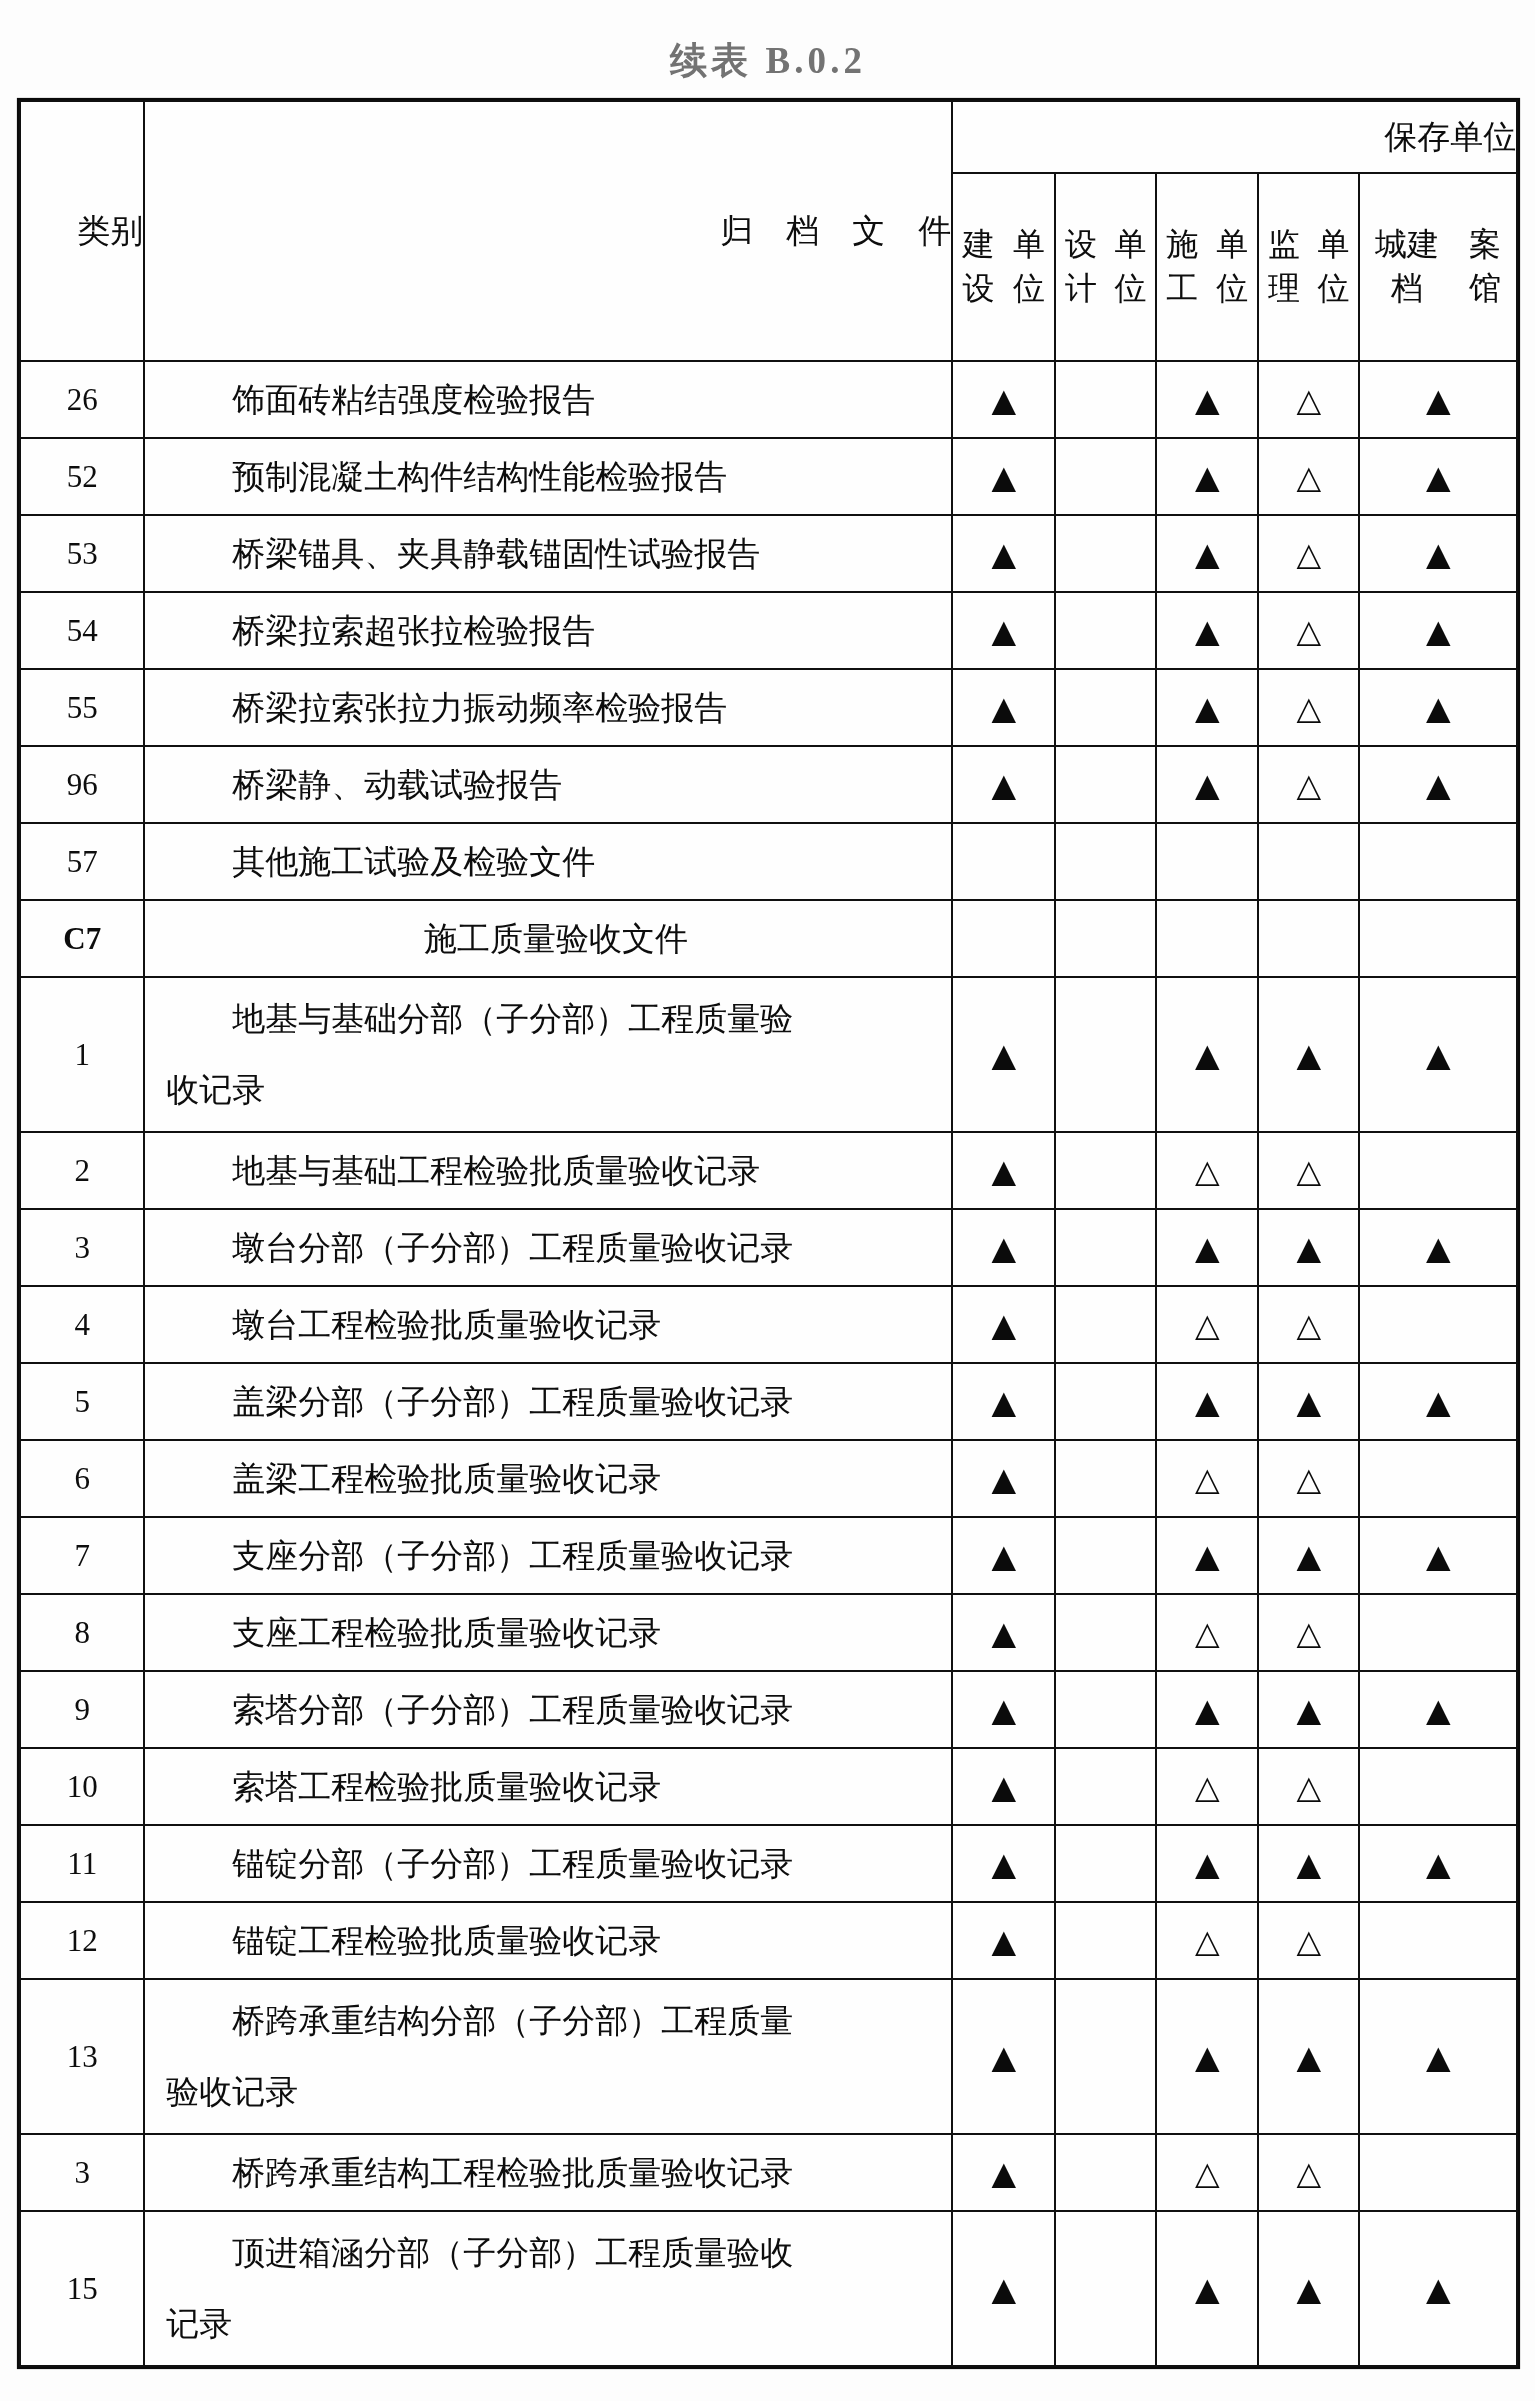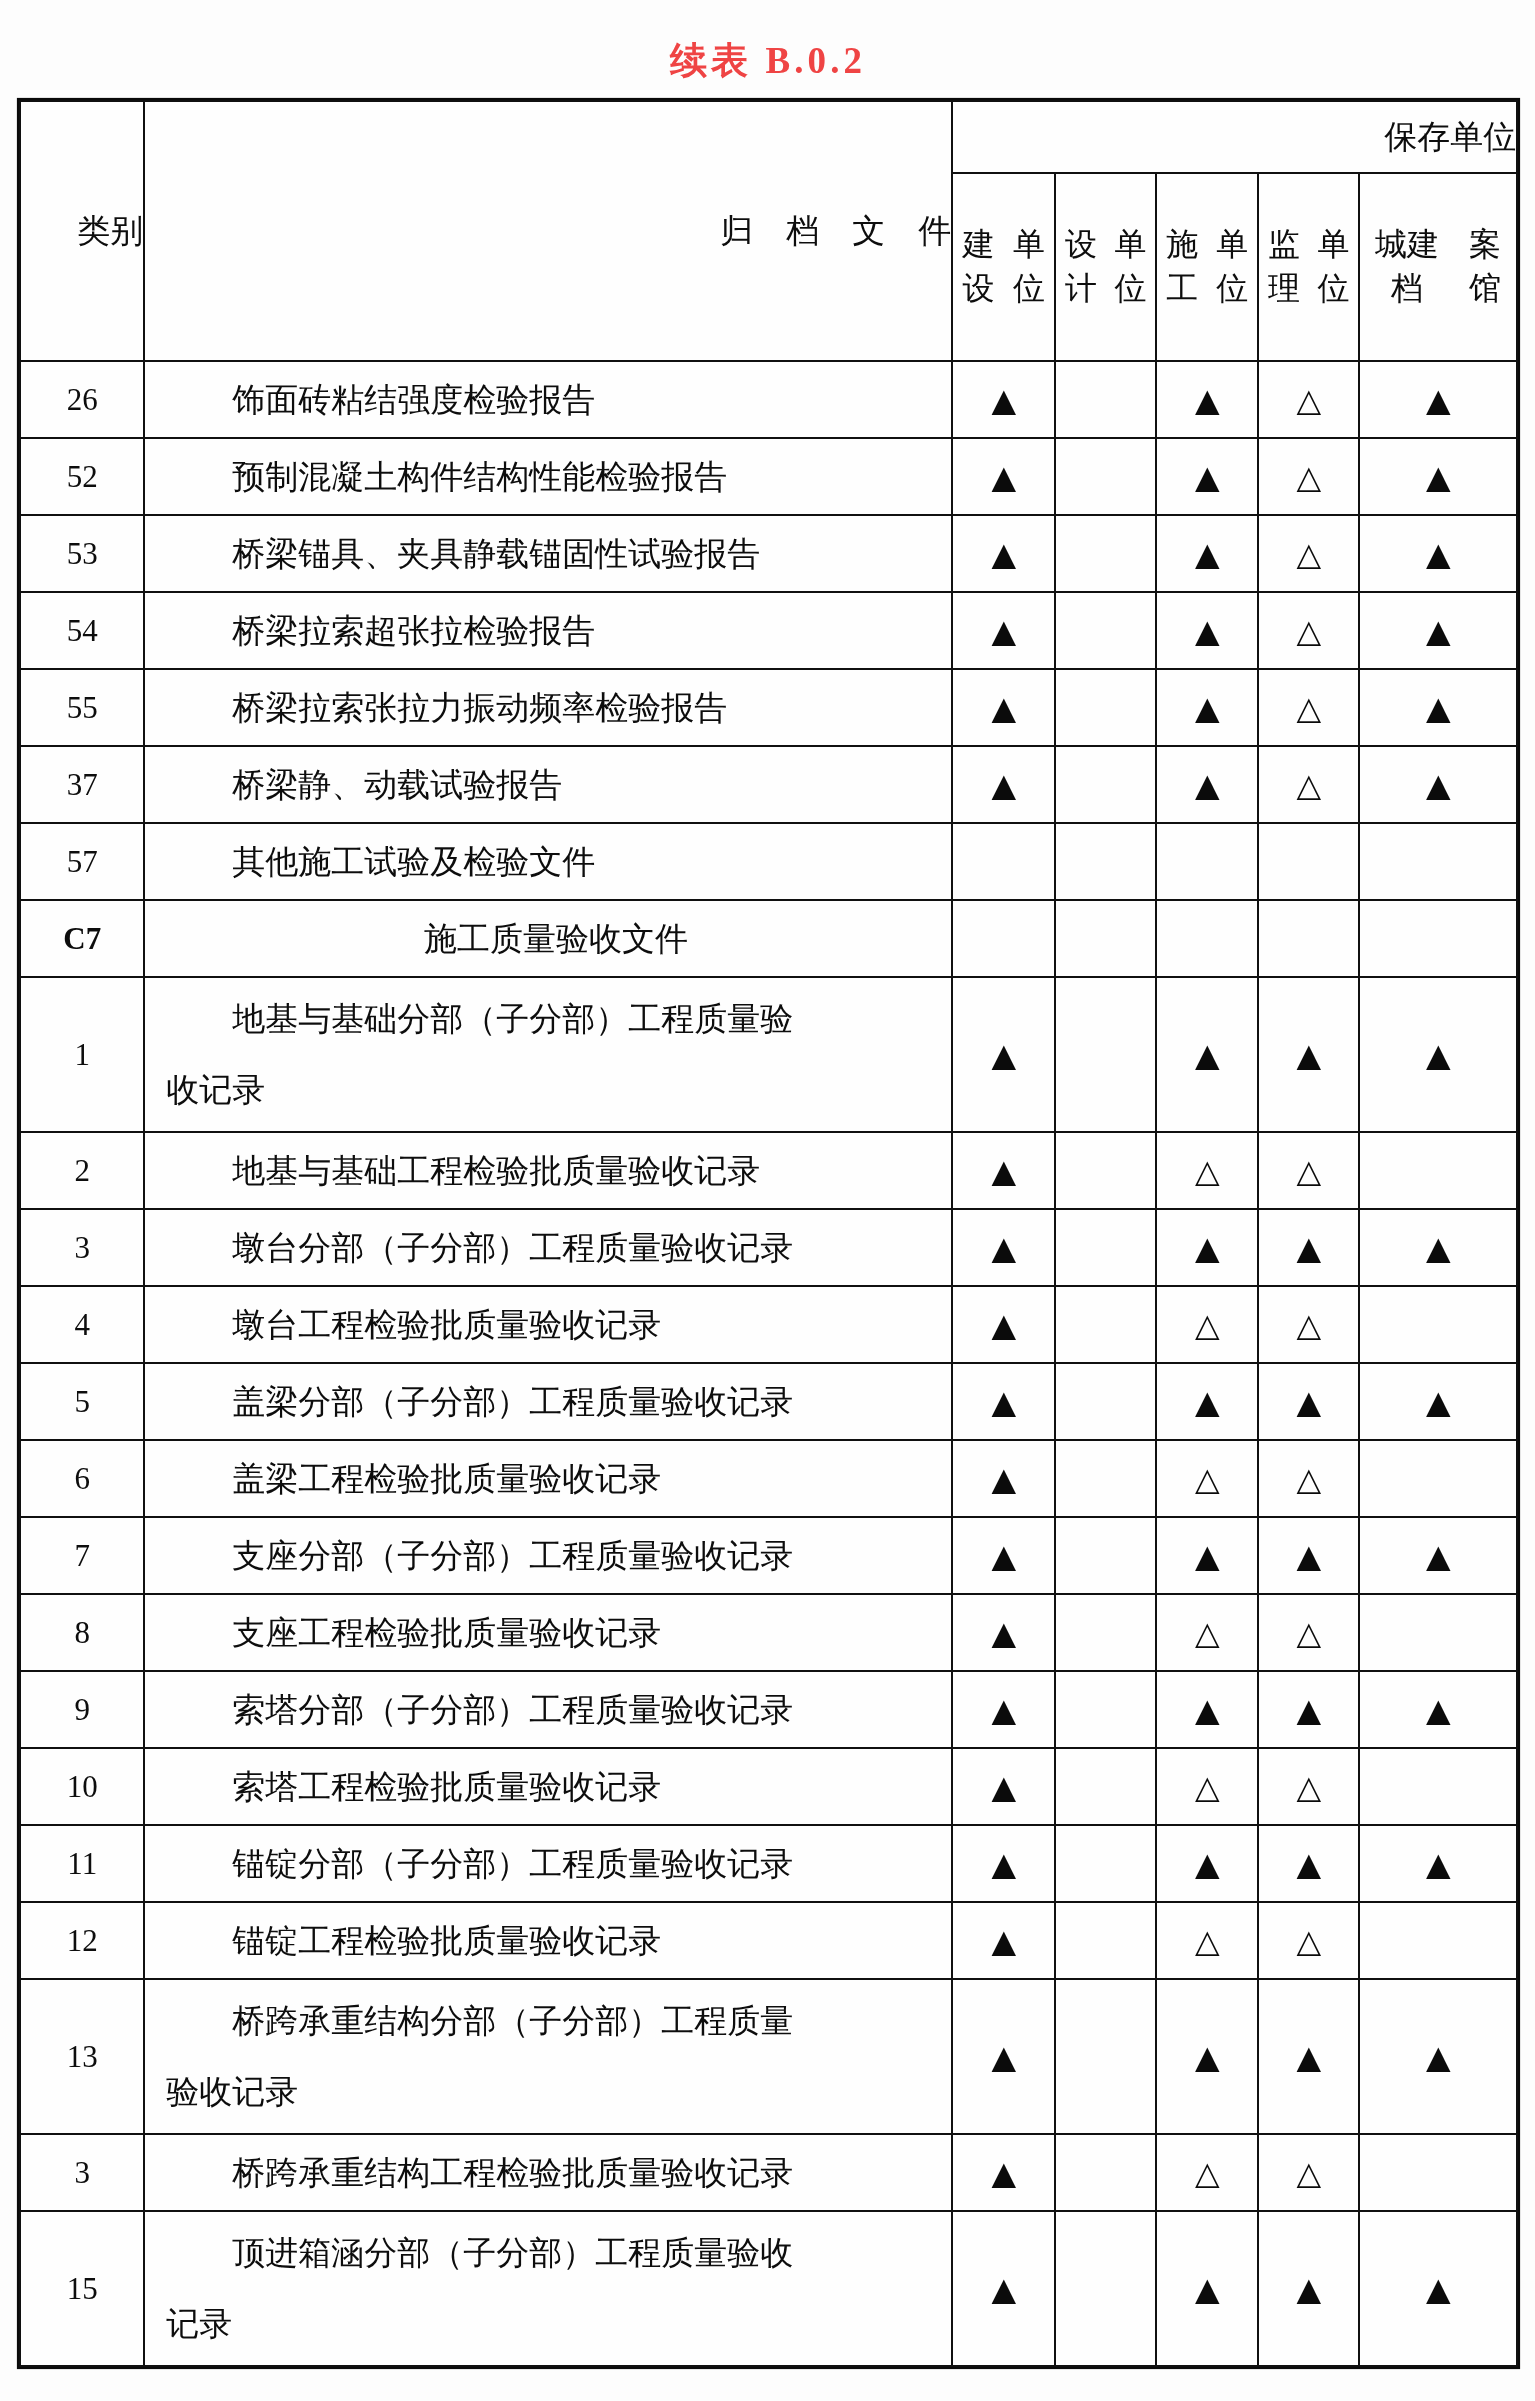--- a/index.html
+++ b/index.html
@@ -13,21 +13,21 @@
     width:1536px; height:2401px;
     background:#fdfdfd;
     overflow:hidden;
   }
   .title {
     padding-top:36px;
     text-align:center;
     font-size:37px;
     font-weight:600;
     letter-spacing:4.1px;
-    color:#ef4444;
+    color:#737373;
   }
   table.doc-table {
     border-collapse:collapse;
     table-layout:fixed;
     margin-left:19.3px;
     margin-top:14px;
     width:1498px;
     background:#fefefe;
   }
   table.doc-table col.c-cat   { width:124px; }
@@ -199,21 +199,21 @@
     <td class="doc">
             <div class="l first">桥梁拉索张拉力振动频率检验报告</div>
           </td>
     <td class="mark">▲</td>
     <td class="mark"></td>
     <td class="mark">▲</td>
     <td class="mark">△</td>
     <td class="mark">▲</td>
   </tr>
         <tr>
-    <td class="cat">37</td>
+    <td class="cat">96</td>
     <td class="doc">
             <div class="l first">桥梁静、动载试验报告</div>
           </td>
     <td class="mark">▲</td>
     <td class="mark"></td>
     <td class="mark">▲</td>
     <td class="mark">△</td>
     <td class="mark">▲</td>
   </tr>
         <tr>

